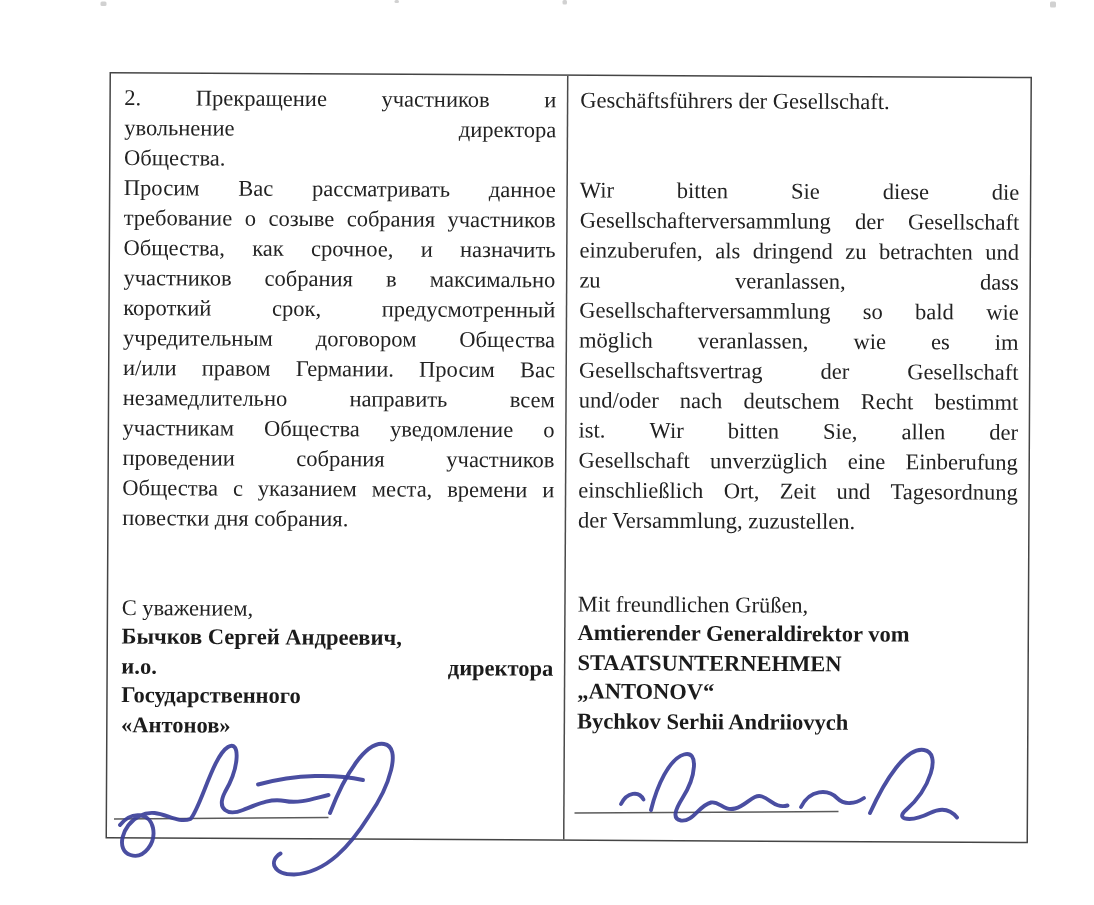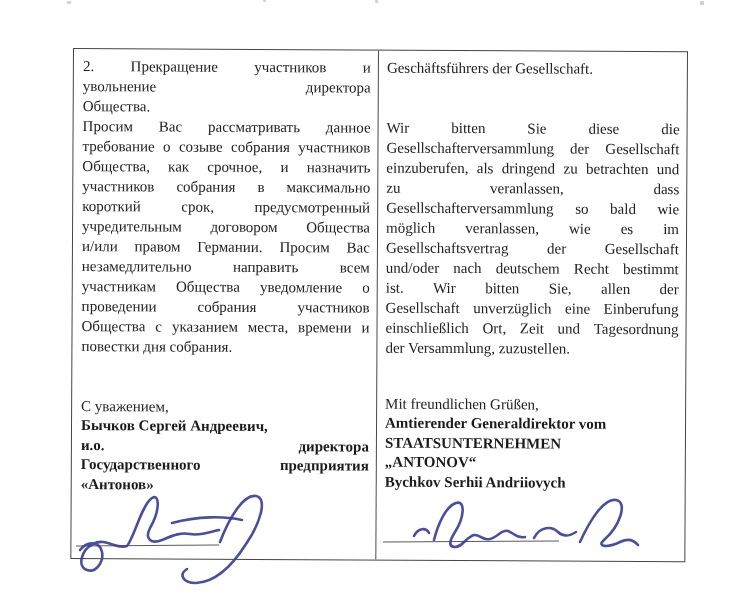--- a/index.html
+++ b/index.html
@@ -125,21 +125,20 @@
         </div>
       <div class="closing">
           <div class="tline">С уважением,</div>
           <div class="tline b">Бычков Сергей Андреевич,</div>
           <div class="tline b just">
             <span>и.о.</span>
             <span>директора</span>
           </div>
           <div class="tline b just">
             <span>Государственного</span>
-            <span>предприятия</span>
           </div>
           <div class="tline b">«Антонов»</div>
         </div>
     </div>
     <div class="cell de">
       <div>
           <div class="tline">Geschäftsführers der Gesellschaft.</div>
           <div class="tline">&nbsp;</div>
           <div class="tline">&nbsp;</div>
           <div class="tline just">

